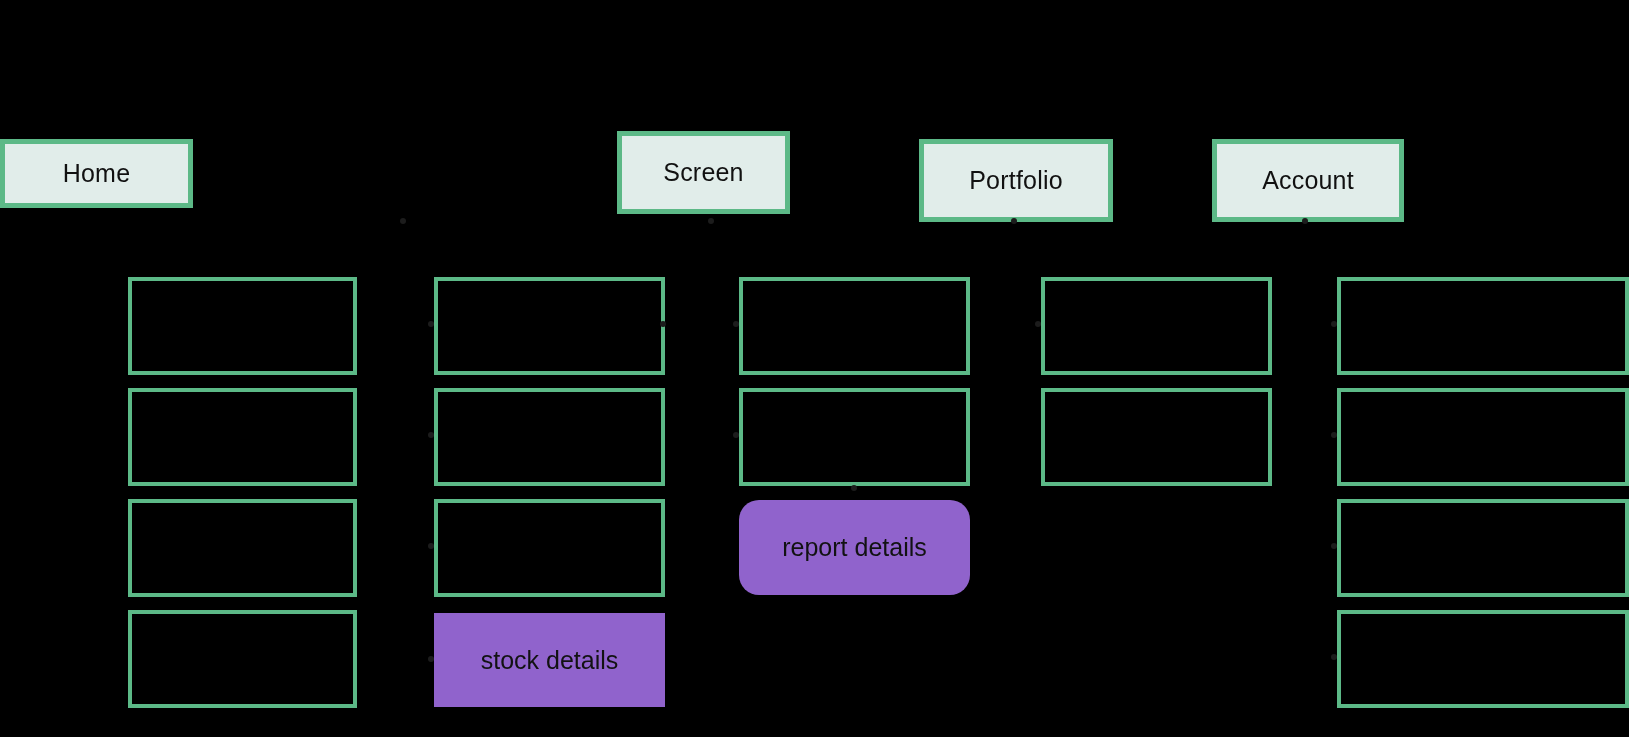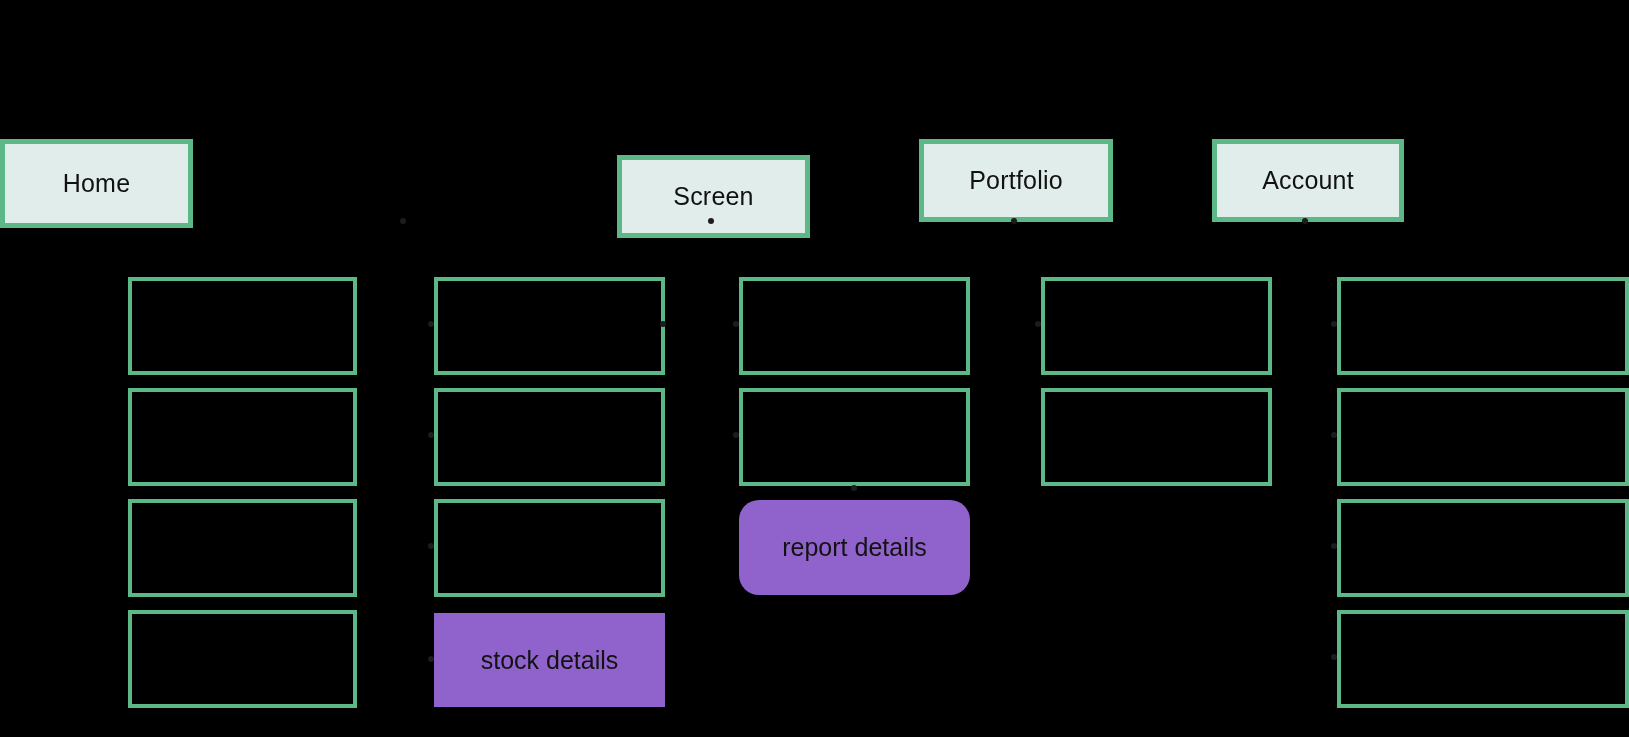--- a/index.html
+++ b/index.html
@@ -78,24 +78,24 @@
     width: 6px;
     height: 6px;
     background: #1c1c1c;
     border-radius: 50%;
   }
 </style>
 </head>
 <body>
 
 <div id="canvas">
-    <div class="nav-node" style="left: 0px; top: 139px; width: 193px; height: 89px;">
+    <div class="nav-node" style="left: 0px; top: 139px; width: 193px; height: 69px;">
       <span class="node-label">Home</span>
     </div>
-    <div class="nav-node" style="left: 617px; top: 155px; width: 193px; height: 83px;">
+    <div class="nav-node" style="left: 617px; top: 131px; width: 173px; height: 83px;">
       <span class="node-label">Screen</span>
     </div>
     <div class="nav-node" style="left: 919px; top: 139px; width: 194px; height: 83px;">
       <span class="node-label">Portfolio</span>
     </div>
     <div class="nav-node" style="left: 1212px; top: 139px; width: 192px; height: 83px;">
       <span class="node-label">Account</span>
     </div>
     <div class="page-node" style="left: 128px; top: 277px; width: 229px; height: 98px;">
       <span class="node-label"></span>

